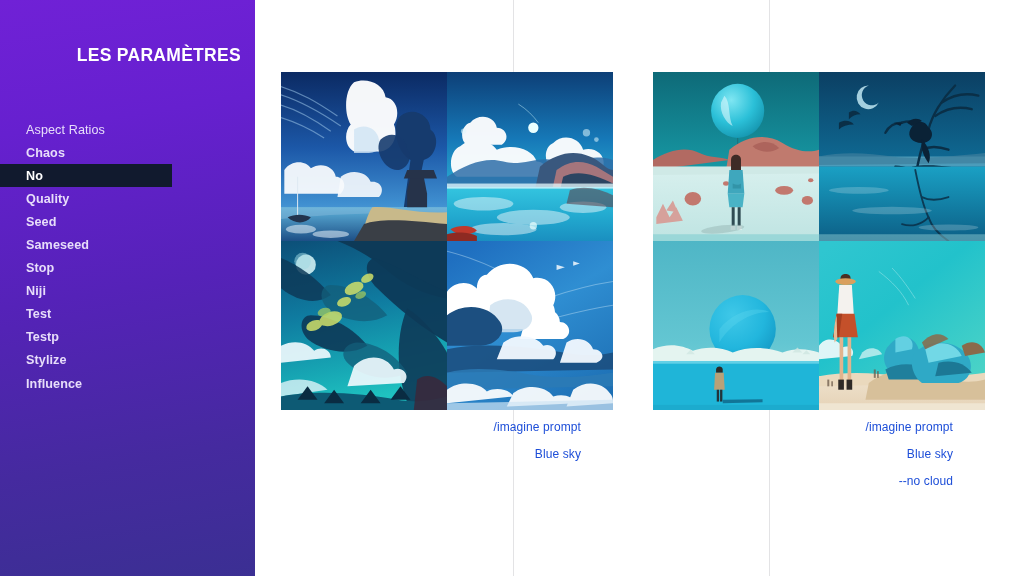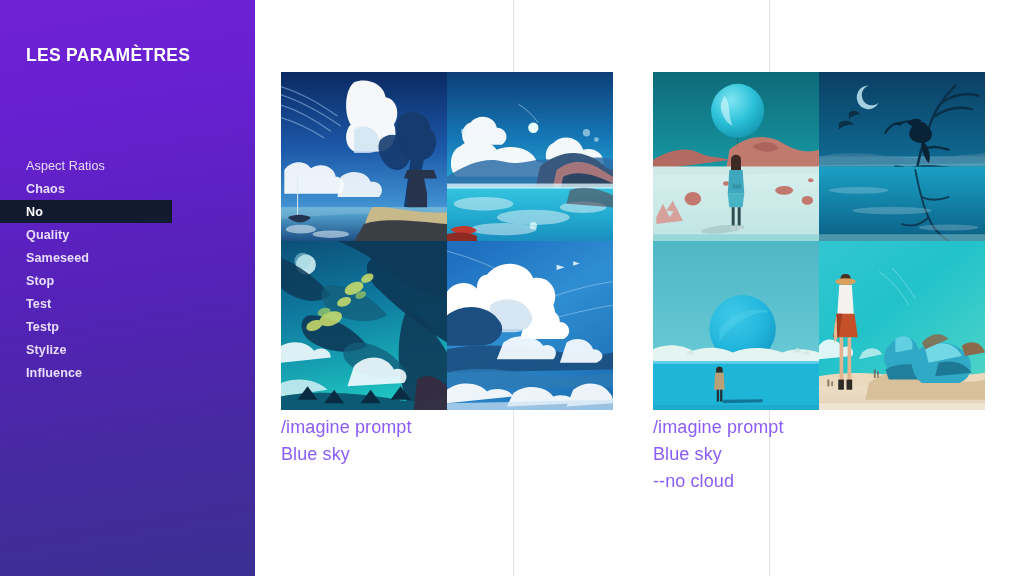--- a/index.html
+++ b/index.html
@@ -2,21 +2,21 @@
 <html><head>
 <meta charset="utf-8">
 <style>
   html,body{margin:0;padding:0;}
   body{
     width:1024px;height:576px;overflow:hidden;
     background:#ffffff;
     font-family:"Liberation Sans","DejaVu Sans",sans-serif;
     -webkit-font-smoothing:antialiased;
   }
-  .slide{position:relative;width:1024px;height:576px;background:#fff;overflow:hidden;}
+  .slide{position:relative;width:1024px;height:576px;background:#fff;overflow:hidden;text-align:right;}
 
   
   .sidebar{
     position:absolute;left:0;top:0;width:255px;height:576px;
     background:linear-gradient(171deg,#7021d6 0%,#6620cf 22%,#5522b8 50%,#452a9f 78%,#3b2f93 100%);
   }
   .side-title{
     position:absolute;left:26px;top:44px;width:215px;
     color:#ffffff;font-weight:bold;font-size:17.5px;line-height:23px;
     letter-spacing:0.3px;text-transform:uppercase;
@@ -29,21 +29,21 @@
   }
 
   .menu{position:absolute;left:0;top:118px;width:255px;}
   .menu-item{
     position:relative;height:23px;display:flex;align-items:center;
     padding-left:26px;box-sizing:border-box;
     font-size:12.6px;color:#e7ddfa;letter-spacing:.1px;
     margin-bottom:0;
   }
   .menu-item + .menu-item{margin-top:0;font-weight:bold;}
-  .menu-item{margin-bottom:0px;margin-top:36px;}
+  .menu-item{margin-bottom:0px;}
   .menu-list .menu-item{height:23.1px;}
   .menu-item.active{background:#111a2e;width:172px;color:#ffffff;}
   .menu-item .lbl{display:block;}
 
   
   .vline{position:absolute;top:0;width:1px;height:576px;background:#e3e3e5;}
   .vline.v1{left:513px;}
   .vline.v2{left:769px;}
 
   
@@ -53,21 +53,21 @@
 
   .grid{
     position:absolute;top:72px;left:0;width:332px;height:338px;
     display:grid;grid-template-columns:1fr 1fr;grid-template-rows:1fr 1fr;
     overflow:hidden;
   }
   .cell{position:relative;overflow:hidden;}
 
   .caption{position:absolute;left:0;top:414px;width:300px;}
   .cap-line{
-    font-size:18px;color:#8b5cf6;line-height:27px;letter-spacing:.1px;
+    font-size:12px;color:#1d4ed8;line-height:27px;letter-spacing:.1px;
     white-space:nowrap;
   }
 
   
   .art{position:absolute;inset:0;width:100%;height:100%;display:block;}
 </style>
 </head>
 <body>
 
 <div class="slide">
@@ -85,24 +85,30 @@
       <div class="menu-item">
         <span class="lbl">Chaos</span>
       </div>
       <div class="menu-item active">
         <span class="lbl">No</span>
       </div>
       <div class="menu-item">
         <span class="lbl">Quality</span>
       </div>
       <div class="menu-item">
+        <span class="lbl">Seed</span>
+      </div>
+      <div class="menu-item">
         <span class="lbl">Sameseed</span>
       </div>
       <div class="menu-item">
         <span class="lbl">Stop</span>
+      </div>
+      <div class="menu-item">
+        <span class="lbl">Niji</span>
       </div>
       <div class="menu-item">
         <span class="lbl">Test</span>
       </div>
       <div class="menu-item">
         <span class="lbl">Testp</span>
       </div>
       <div class="menu-item">
         <span class="lbl">Stylize</span>
       </div>

